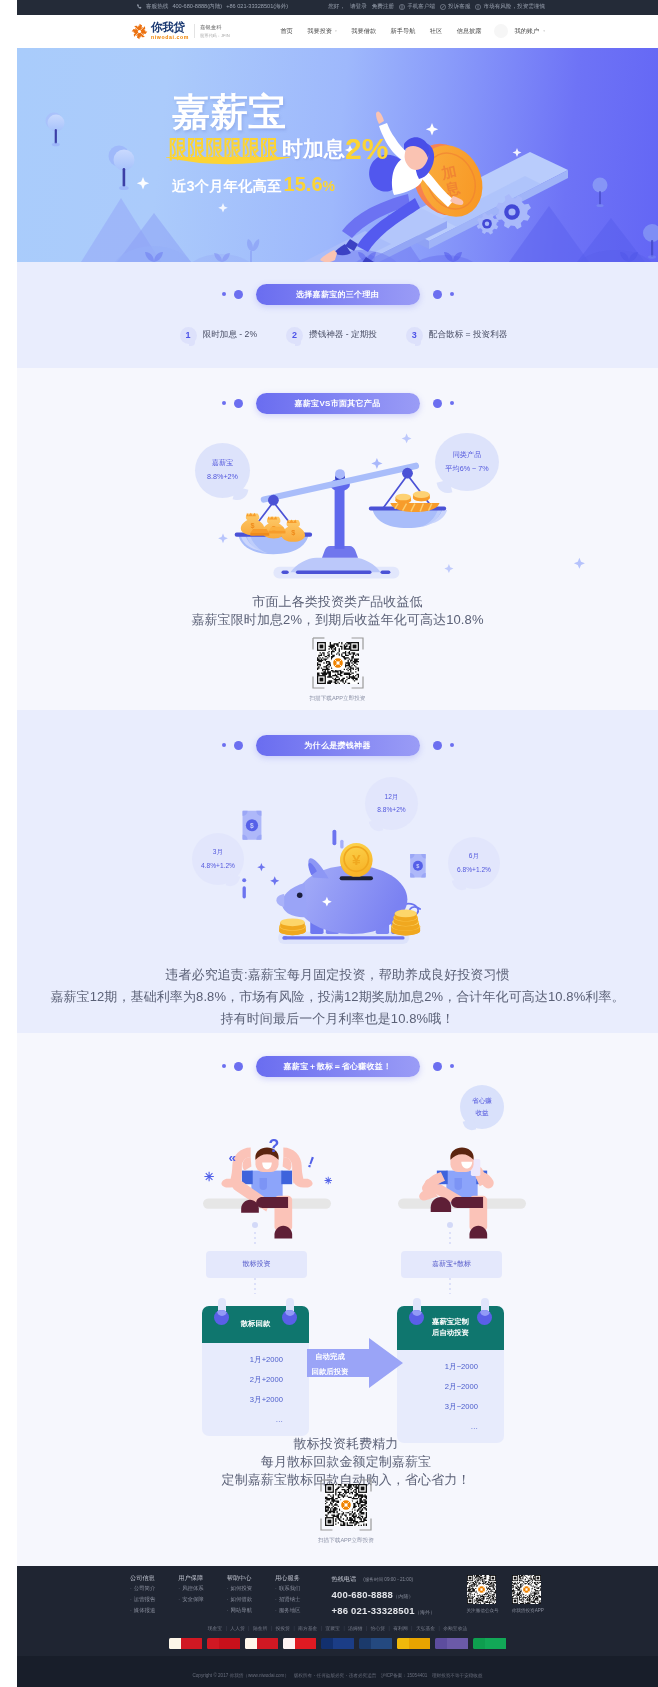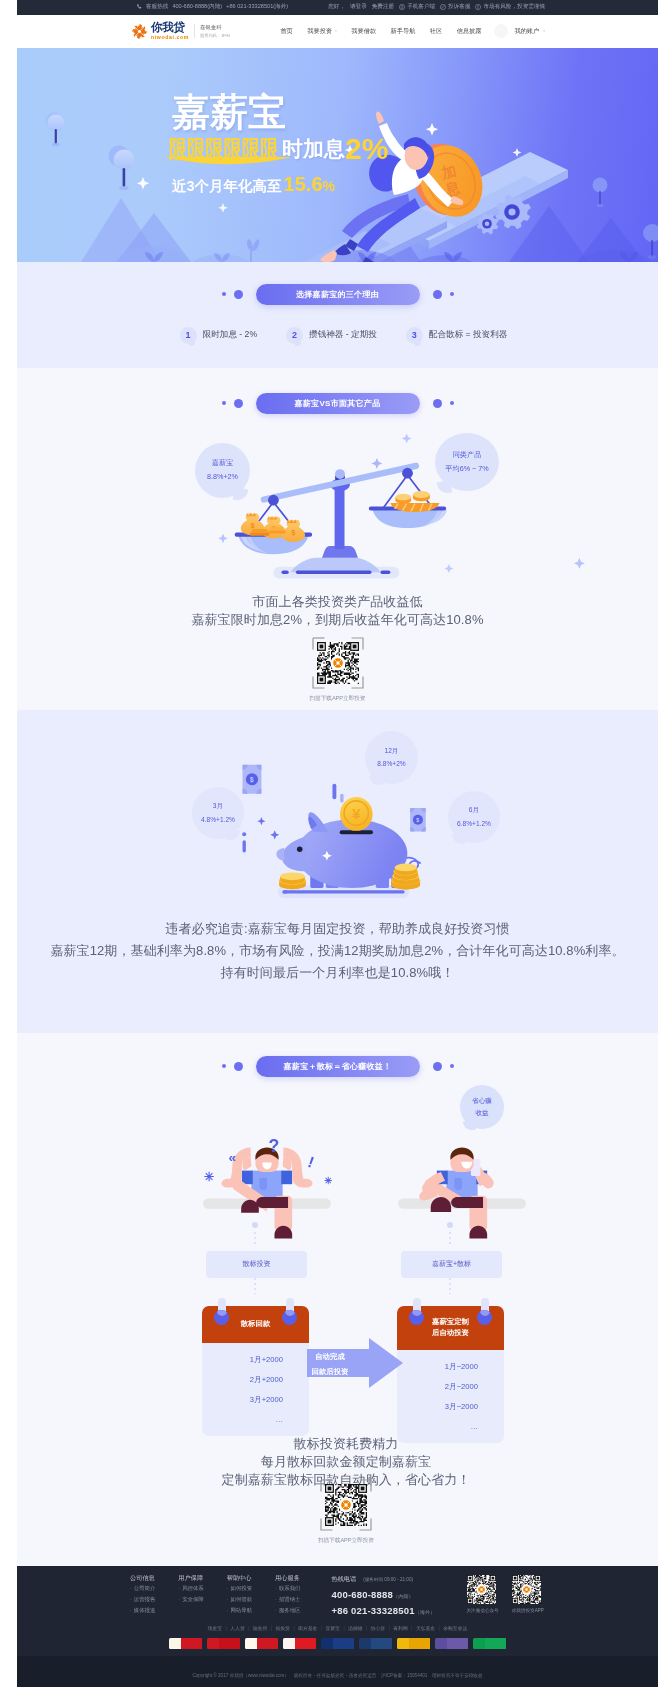--- a/index.html
+++ b/index.html
@@ -118,21 +118,21 @@
   .bubble.pb.tr:after { left:auto; right:5px; border-radius:0 0 10px 0; transform:rotate(14deg); }
 
   
   .persons-wrap { position:relative; height:480px; }
   .bubble.cb { background:#D9E1FB; font-size:6.6px; line-height:1.75; color:#5257DD; }
   .bubble.cb:after { content:""; position:absolute; left:4px; bottom:-2px; width:11px; height:11px;
             background:#D9E1FB; border-radius:0 0 0 9px; transform:rotate(-16deg); }
   .tagbox { position:absolute; width:101px; height:27px; border-radius:4px; background:#E4E8FC;
             color:#5257C9; font-size:7px; display:flex; align-items:center; justify-content:center; }
   .calcard { position:absolute; width:107px; border-radius:7px; background:#E7EBFC; }
-  .calcard .head { height:37px; background:#c2410c; color:#fff; font-size:7.4px; font-weight:bold;
+  .calcard .head { height:37px; background:#0f766e; color:#fff; font-size:7.4px; font-weight:bold;
                    display:flex; align-items:center; justify-content:center; flex-direction:column;
                    line-height:1.4; position:relative; border-radius:7px 7px 0 0;}
   .calcard .rows { padding:12px 26px 12px 26px; }
   .calrow { display:flex; justify-content:flex-end; font-size:7.6px; color:#4B5CCB; margin-bottom:10px;}
   .calrow:last-child { margin-bottom:0; }
   .ring { position:absolute; top:-8px; width:8px; height:18px; border-radius:4px; background:#DFE4FB; z-index:2;}
   .ringcap { position:absolute; top:4px; width:15px; height:15px; border-radius:50%;
              background:#5A5FE8; z-index:3; overflow:hidden;}
   .ringcap:after { content:""; position:absolute; left:2.5px; top:-4px; width:10px; height:10px;
              border-radius:50%; background:#929AF6; }
@@ -638,20 +638,27 @@
               <path d="M1 1v11.44" stroke="#9A9A9A" stroke-width="1.2"></path>
               <path d="M39.56 1h11.44v11.44" fill="none" stroke="#9A9A9A" stroke-width="1.2"></path>
               <path d="M1 39.56v11.44h11.44" fill="none" stroke="#9A9A9A" stroke-width="1.2"></path>
               <path d="M51 39.56v11.44h-11.44" fill="none" stroke="#9A9A9A" stroke-width="1.2"></path>
             </svg></div></div>
       <div class="qr-cap">扫描下载APP立即投资</div>
     </div>
   </div>
 
   <div class="sec lilac" style="height:323px">
+    <div class="sec-head" style="padding-top:25px">
+      <span class="dot s"></span>
+      <span class="dot m"></span>
+      <span class="pill">为什么是攒钱神器</span>
+      <span class="dot m r"></span>
+      <span class="dot s r"></span>
+    </div>
     <div class="piggy-wrap">
       <svg width="658" height="200" viewBox="0 0 658 200" style="position:absolute;left:0;top:-2px">
         <defs>
           <linearGradient id="gpig" x1="0" y1="0" x2="1" y2="0.3">
             <stop offset="0" stop-color="#A6AFF8"></stop>
               <stop offset="1" stop-color="#7B82F2"></stop>
           </linearGradient>
           <linearGradient id="gpigcoin" x1="0" y1="0" x2="0.3" y2="1">
             <stop offset="0" stop-color="#FDD54F"></stop>
               <stop offset="1" stop-color="#F7B529"></stop>

